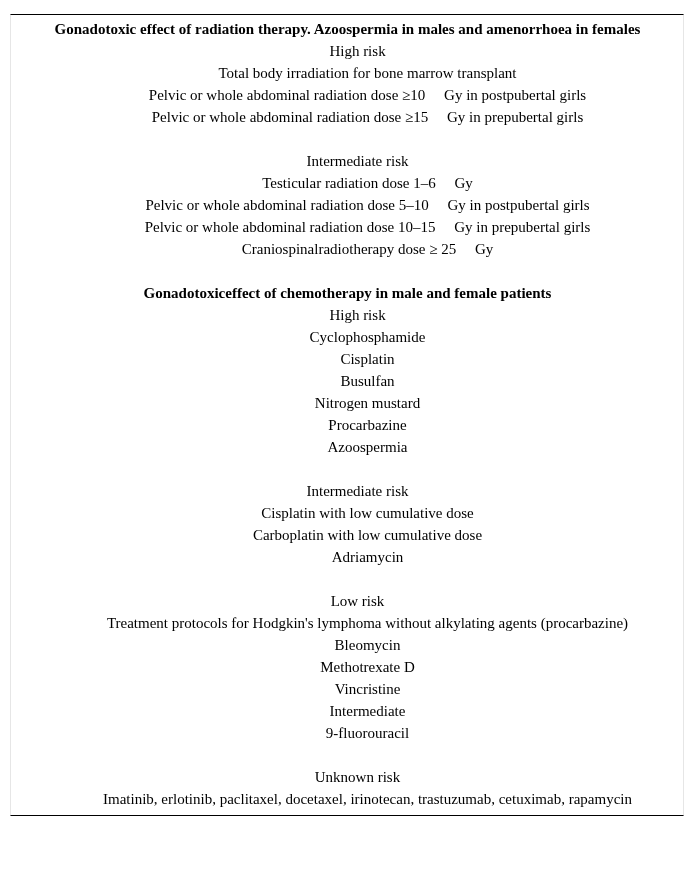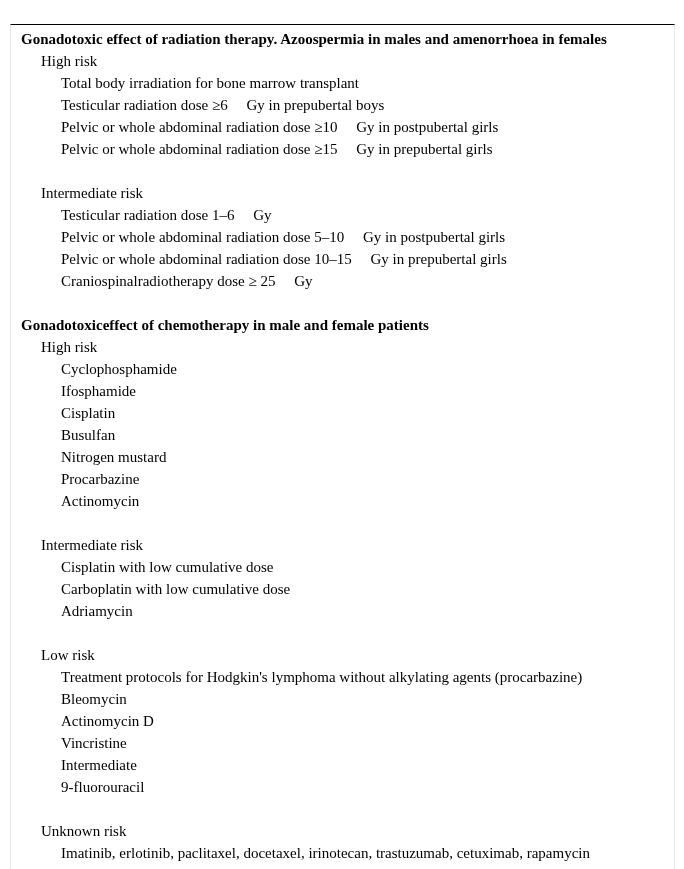--- a/index.html
+++ b/index.html
@@ -1,65 +1,64 @@
 <!DOCTYPE html>
 <html><head>
 <meta charset="utf-8">
 <style>
   html, body { margin:0; padding:0; background:#ffffff; }
   body { width:684px; height:869px; position:relative; font-family:"Liberation Serif", serif; color:#000; }
   .table-wrap {
-    position:absolute; left:10px; top:24px; width:663px;
+    position:absolute; left:10px; top:14px; width:663px;
     border-top:1px solid #000; border-bottom:1px solid #000;
     border-left:1px solid #e6e6e6; border-right:1px solid #e6e6e6;
-    padding:3px 0 5px 0;
+    padding:3px 9px 5px 0;
+    text-align:center;
   }
   .row { height:22px; line-height:22px; font-size:15px; white-space:pre; }
   .section-title { font-weight:bold; padding-left:10px; }
   .risk-label { padding-left:30px; }
   .item { padding-left:50px;font-family:Liberation Serif, serif; }
   .spacer { height:22px; }
 </style>
 </head>
 <body>
 
 <div class="table-wrap">
 
   <div class="row section-title">Gonadotoxic effect of radiation therapy. Azoospermia in males and amenorrhoea in females</div>
   <div class="row risk-label">High risk</div>
   <div class="row item">Total body irradiation for bone marrow transplant</div>
-  <div class="row item">Testicular radiation dose ≥6     Gy in prepubertal boys</div>
   <div class="row item">Pelvic or whole abdominal radiation dose ≥10     Gy in postpubertal girls</div>
   <div class="row item">Pelvic or whole abdominal radiation dose ≥15     Gy in prepubertal girls</div>
   <div class="spacer"></div>
   <div class="row risk-label">Intermediate risk</div>
   <div class="row item">Testicular radiation dose 1–6     Gy</div>
   <div class="row item">Pelvic or whole abdominal radiation dose 5–10     Gy in postpubertal girls</div>
   <div class="row item">Pelvic or whole abdominal radiation dose 10–15     Gy in prepubertal girls</div>
   <div class="row item">Craniospinalradiotherapy dose ≥ 25     Gy</div>
   <div class="spacer"></div>
 
   <div class="row section-title">Gonadotoxiceffect of chemotherapy in male and female patients</div>
   <div class="row risk-label">High risk</div>
   <div class="row item">Cyclophosphamide</div>
-  <div class="row item">Ifosphamide</div>
   <div class="row item">Cisplatin</div>
   <div class="row item">Busulfan</div>
   <div class="row item">Nitrogen mustard</div>
   <div class="row item">Procarbazine</div>
-  <div class="row item">Actinomycin</div>
+  <div class="row item">Azoospermia</div>
   <div class="spacer"></div>
   <div class="row risk-label">Intermediate risk</div>
   <div class="row item">Cisplatin with low cumulative dose</div>
   <div class="row item">Carboplatin with low cumulative dose</div>
   <div class="row item">Adriamycin</div>
   <div class="spacer"></div>
   <div class="row risk-label">Low risk</div>
   <div class="row item">Treatment protocols for Hodgkin's lymphoma without alkylating agents (procarbazine)</div>
   <div class="row item">Bleomycin</div>
-  <div class="row item">Actinomycin D</div>
+  <div class="row item">Methotrexate D</div>
   <div class="row item">Vincristine</div>
   <div class="row item">Intermediate</div>
   <div class="row item">9-fluorouracil</div>
   <div class="spacer"></div>
   <div class="row risk-label">Unknown risk</div>
   <div class="row item">Imatinib, erlotinib, paclitaxel, docetaxel, irinotecan, trastuzumab, cetuximab, rapamycin</div>
 </div>
 
 </body></html>

